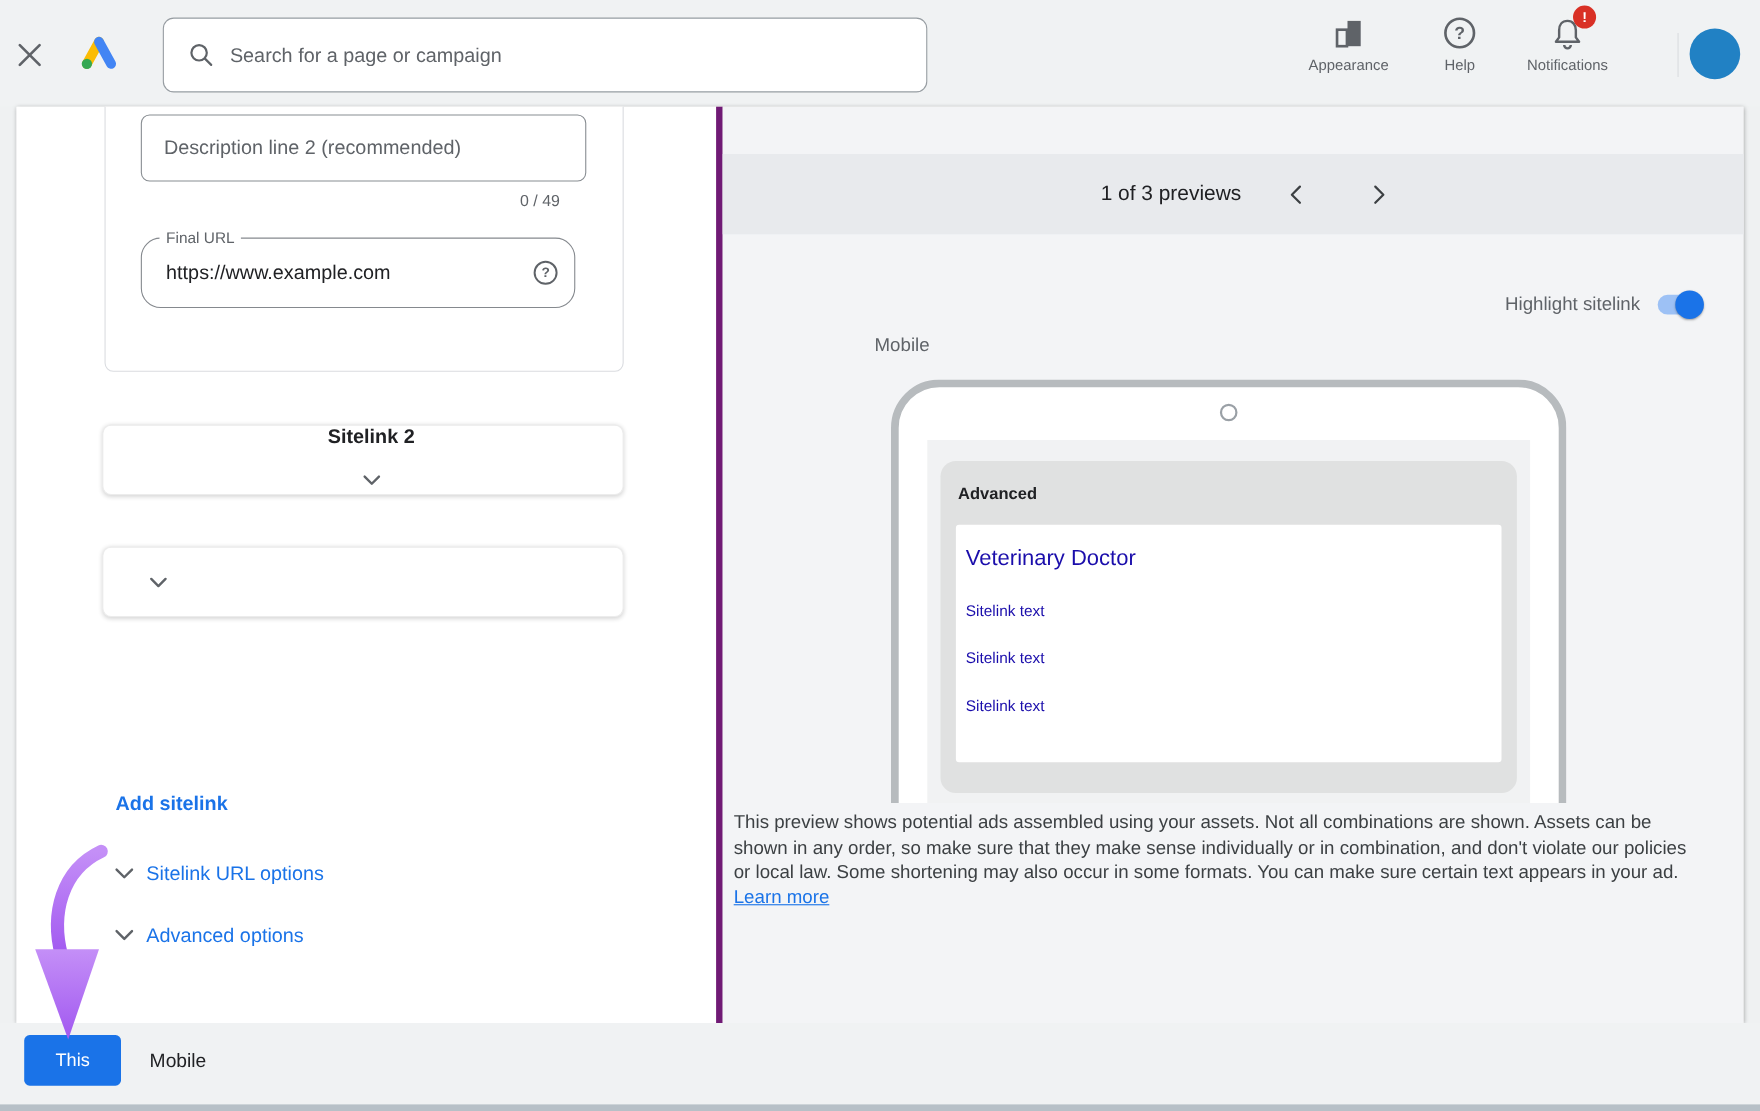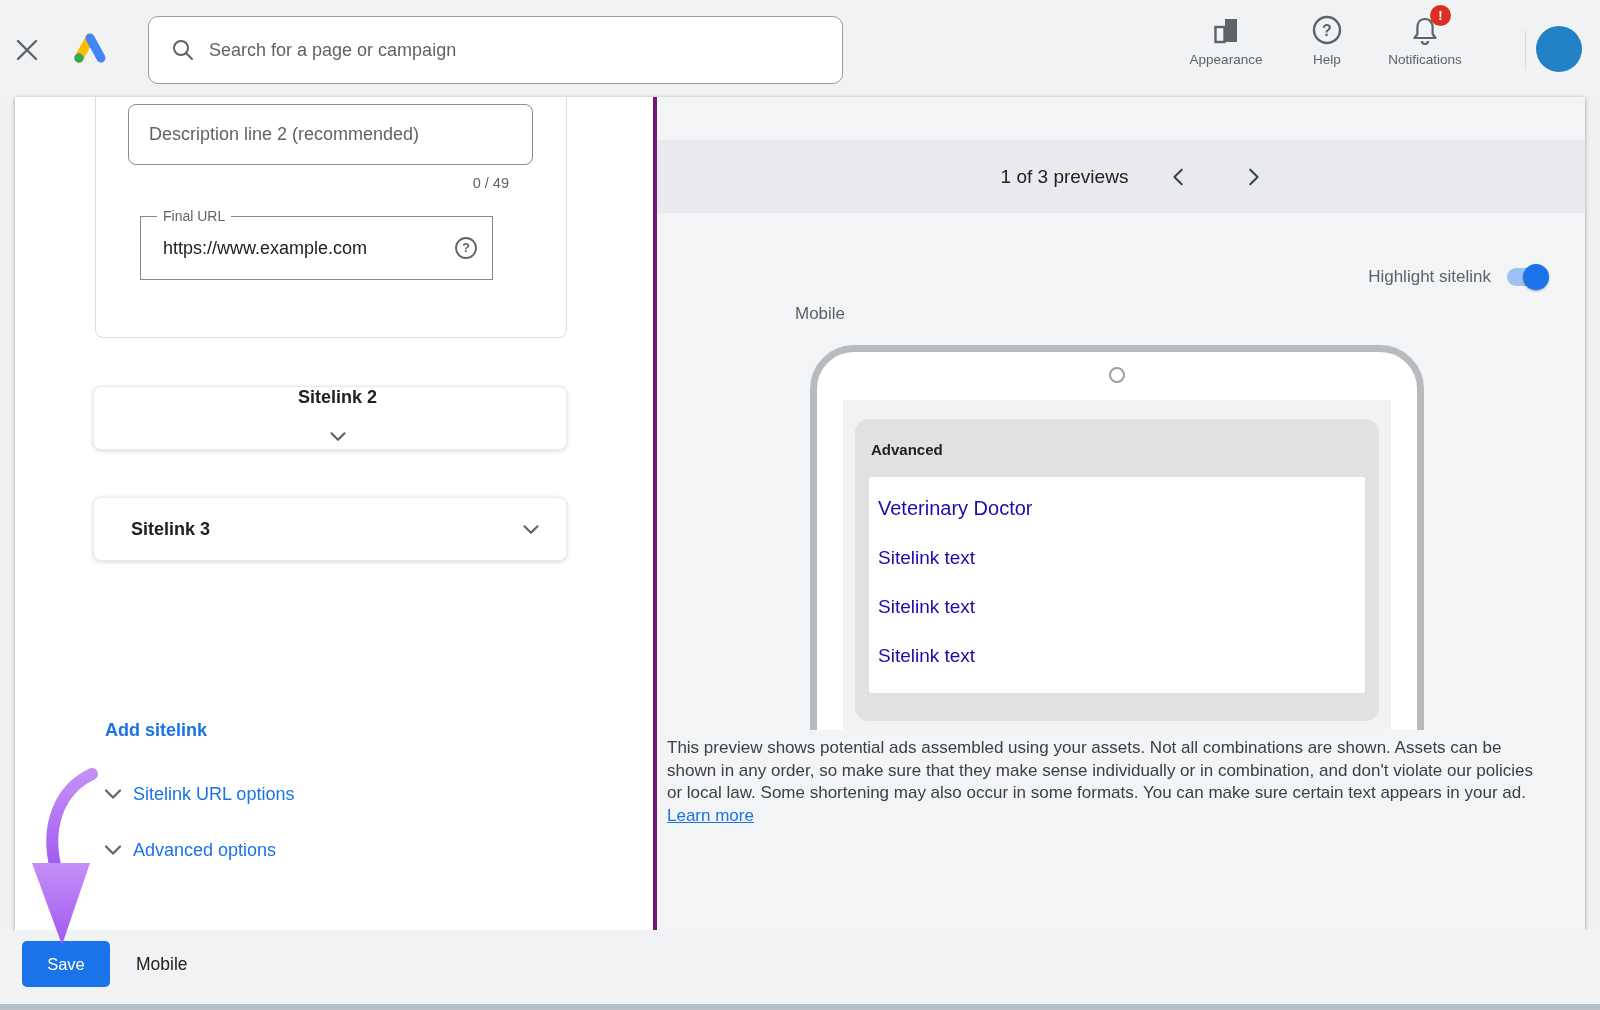--- a/index.html
+++ b/index.html
@@ -38,38 +38,38 @@
   .top-divider { position:absolute; left:1525px; top:30px; width:1px; height:40px; background:#dadce0; }
   .avatar { position:absolute; left:1536px; top:26px; width:46px; height:46px; border-radius:50%; background:#2181c4; border:none; cursor:pointer; }
 
   
   .sheet {
     position:absolute; left:15px; top:97px; width:1570px; height:833px;
     background:#f3f4f6; box-shadow:0 1px 4px rgba(0,0,0,.35);
   }
   .left-panel {
     position:absolute; left:0; top:0; width:642px; height:833px;
-    background:#fff; border-right:4px solid #701a75; overflow:hidden;
+    background:#fff; border-right:6px solid #701a75; overflow:hidden;
   }
 
   
   .fields-card {
     position:absolute; left:80px; top:-18px; width:472px; height:259px;
     background:#fff; border:1px solid #dadce0; border-radius:8px;
   }
   .desc-input {
     position:absolute; left:32px; top:24px; width:405px; height:61px;
     border:1px solid #888d92; border-radius:8px; padding:0 20px;
     font-size:18px; color:#202124; font-family:"Liberation Sans", sans-serif; outline:none; background:#fff;
   }
   .desc-input::placeholder { color:#5f6368; opacity:1; }
   .char-counter { position:absolute; right:57px; top:95px; font-size:14.5px; color:#5f6368; }
   .finalurl-wrap {
-    position:absolute; left:32px; top:136px; width:353px; height:64px;
-    border:1px solid #85898e; border-radius:0; background:#fff;margin-left:12px;
+    position:absolute; left:32px; top:136px; width:395px; height:64px;
+    border:1px solid #85898e; border-radius:18px; background:#fff;
   }
   .finalurl-label {
     position:absolute; left:16px; top:-9px; background:#fff; padding:0 6px;
     font-size:14px; color:#5f6368;
   }
   .finalurl-input {
     position:absolute; left:0; top:0; width:100%; height:100%;
     border:none; outline:none; background:transparent; border-radius:8px;
     padding:0 48px 0 22px; font-size:18px; color:#202124; font-family:"Liberation Sans", sans-serif;
   }
@@ -127,21 +127,21 @@
   .sponsored-card {
     position:absolute; left:12px; right:12px; top:19px; height:302px;
     background:#e0e1e1; border-radius:14px;
   }
   .sponsored-label { position:absolute; left:16px; top:22px; font-size:15px; font-weight:bold; color:#202124; }
   .ad-card {
     position:absolute; left:14px; right:14px; top:58px; height:216px;
     background:#fff; border-radius:3px; padding:20px 10px 0 9px;
   }
   .ad-headline { font-size:20px; color:#1a0dab; cursor:pointer; }
-  .ad-sitelink { font-size:19px; color:#1a0dab; margin-top:27px; cursor:pointer; }
+  .ad-sitelink { font-size:14px; color:#1a0dab; margin-top:27px; cursor:pointer; }
 
   .disclaimer {
     position:absolute; left:10px; top:640px; width:880px;
     font-size:17px; line-height:22.5px; color:#3c4043;
   }
   .learn-more { color:#1a73e8; text-decoration:underline; cursor:pointer; }
 
   
   .footer { position:absolute; left:0; top:930px; width:1600px; height:74px; background:#f0f2f3; }
   .save-btn {
@@ -239,21 +239,20 @@
       </div>
     </div>
 
     <div class="accordion" style="top:289px;flex-direction:column;">
       <span class="acc-label">Sitelink 2</span>
       <svg width="26" height="26" viewBox="0 0 24 24">
         <polyline points="6,9.5 12,15.5 18,9.5" fill="none" stroke="#5f6368" stroke-width="2" stroke-linecap="round" stroke-linejoin="round"></polyline>
       </svg>
     </div>
     <div class="accordion" style="top:400px;">
-      <span class="acc-label">Sitelink 3</span>
       <svg width="26" height="26" viewBox="0 0 24 24">
         <polyline points="6,9.5 12,15.5 18,9.5" fill="none" stroke="#5f6368" stroke-width="2" stroke-linecap="round" stroke-linejoin="round"></polyline>
       </svg>
     </div>
 
     <button class="add-sitelink">Add sitelink</button>
 
     <button class="option-row" style="top:685px;">
       <svg width="24" height="24" viewBox="0 0 24 24">
         <polyline points="5,8.5 12,15.5 19,8.5" fill="none" stroke="#5f6368" stroke-width="2.2" stroke-linecap="round" stroke-linejoin="round"></polyline>
@@ -309,21 +308,21 @@
           </div>
         </div>
       </div>
     </div>
 
     <div class="disclaimer"><span>This preview shows potential ads assembled using your assets. Not all combinations are shown. Assets can be shown in any order, so make sure that they make sense individually or in combination, and don't violate our policies or local law. Some shortening may also occur in some formats. You can make sure certain text appears in your ad. </span><a class="learn-more">Learn more</a></div>
   </div>
 </div>
 
 <div class="footer">
-  <button class="save-btn">Save</button>
+  <button class="save-btn">This</button>
   <button class="cancel-btn">Mobile</button>
 </div>
 <div class="bottom-strip"></div>
 
 <svg class="arrow-overlay" viewBox="0 0 120 200">
   <defs>
     <linearGradient id="purpleGrad" x1="0" y1="0" x2="0" y2="1">
       <stop offset="0" stop-color="#c48ff7"></stop>
       <stop offset="1" stop-color="#a158f0"></stop>
     </linearGradient>

